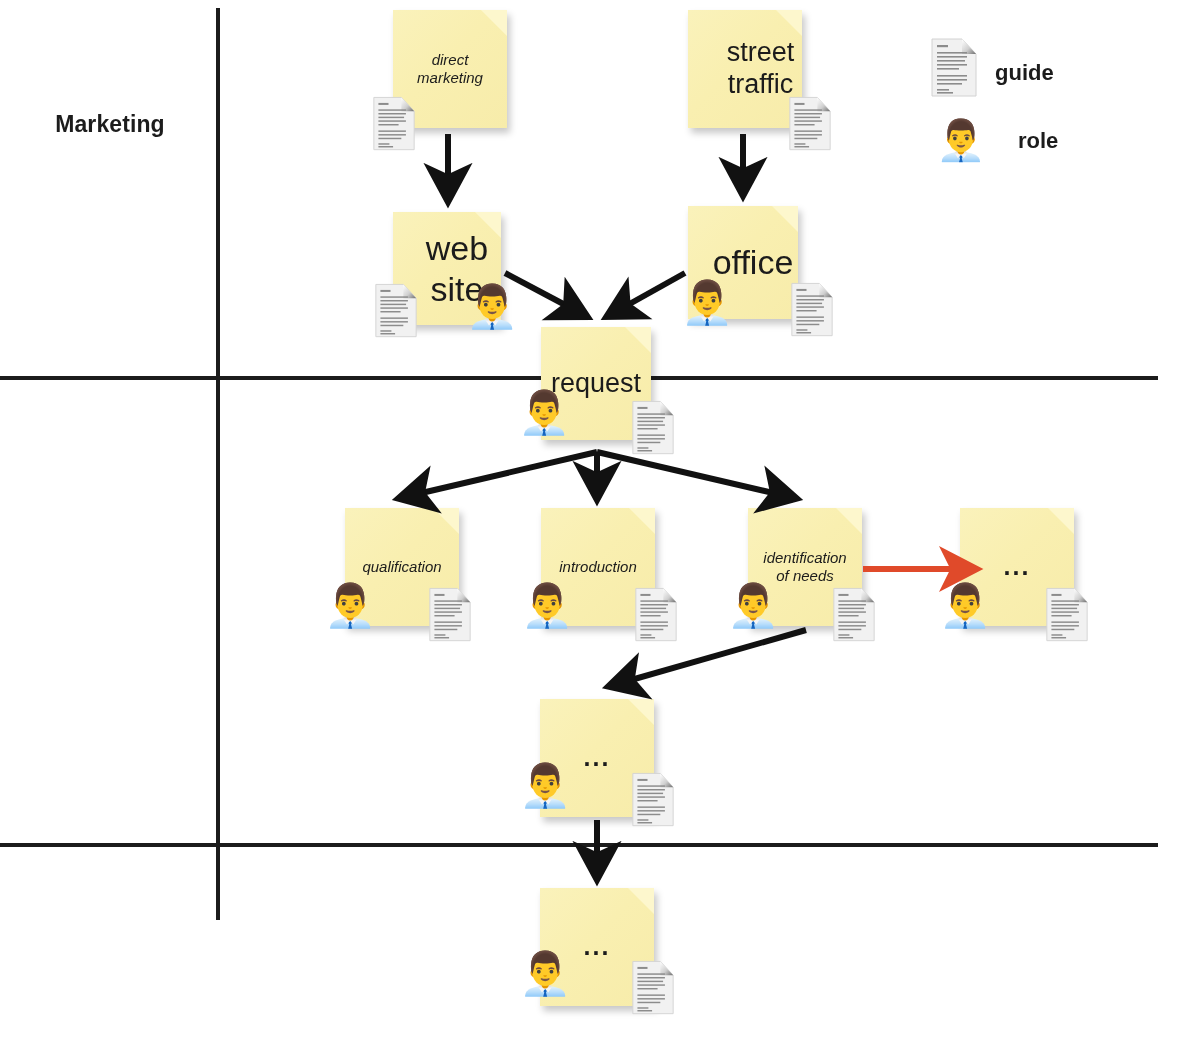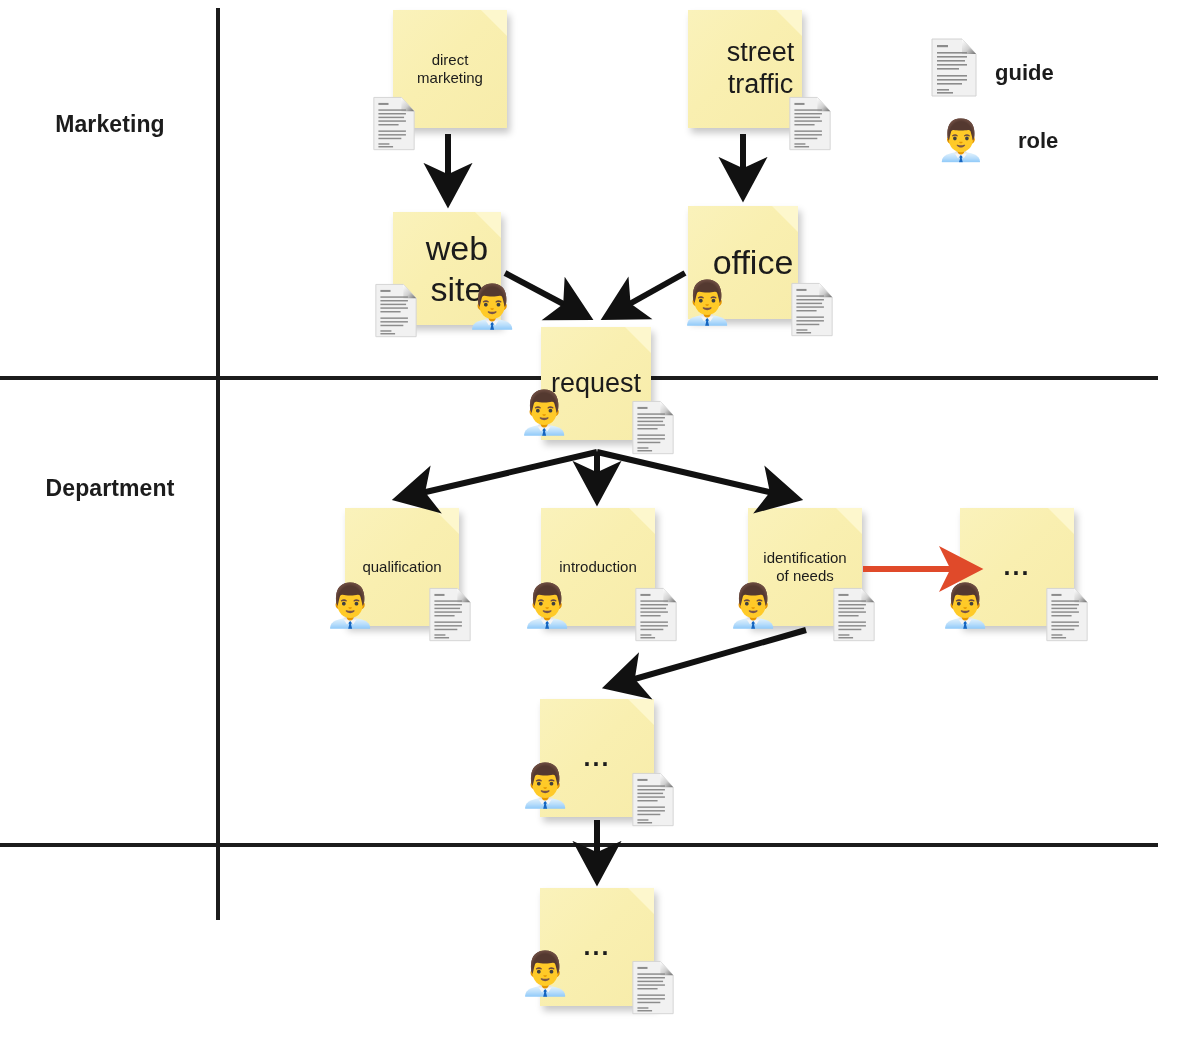--- a/index.html
+++ b/index.html
@@ -67,21 +67,21 @@
     border-color: transparent #fdf7cd transparent transparent;
   }
   .sticky-text {
     position: relative;
     z-index: 2;
     color: #1b1b1b;
     line-height: 1.18;
   }
   .t-big   { font-size: 34px; margin-left: 20px; }
   .t-mid   { font-size: 27px; }
-  .t-small { font-size: 15px; }
+  .t-small { font-size: 15px; font-style: italic; }
   .t-dots  { font-size: 25px; letter-spacing: 2px; font-weight: bold; }
 
   
   .guide {
     position: absolute;
     z-index: 4;
   }
   
   .role {
     position: absolute;
@@ -115,21 +115,20 @@
 
 <div id="canvas">
 
   <div class="lane-line-v" style="left:216px; top:8px; height:912px;"></div>
   <div class="lane-line-h" style="left:0px; top:376px; width:1158px;"></div>
   <div class="lane-line-h" style="left:0px; top:843px; width:1158px;"></div>
 
   <div class="lane-label" style="left:10px; top:110px; width:200px;">Marketing</div>
 
   <div class="lane-label" style="left:6px; top:474px; width:208px;">
-    <div>Department</div>
   </div>
 
 
   <div class="legend-item" style="left:930px; top:38px;">
     <span class="guide" style="left:0px; top:0px;">
       <svg width="48" height="60" viewBox="0 0 48 60" aria-hidden="true">
         <defs>
           <linearGradient id="lgFoldA" x1="0" y1="0" x2="1" y2="1">
             <stop offset="0%" stop-color="#ffffff"></stop>
               <stop offset="55%" stop-color="#cfcfcf"></stop>

